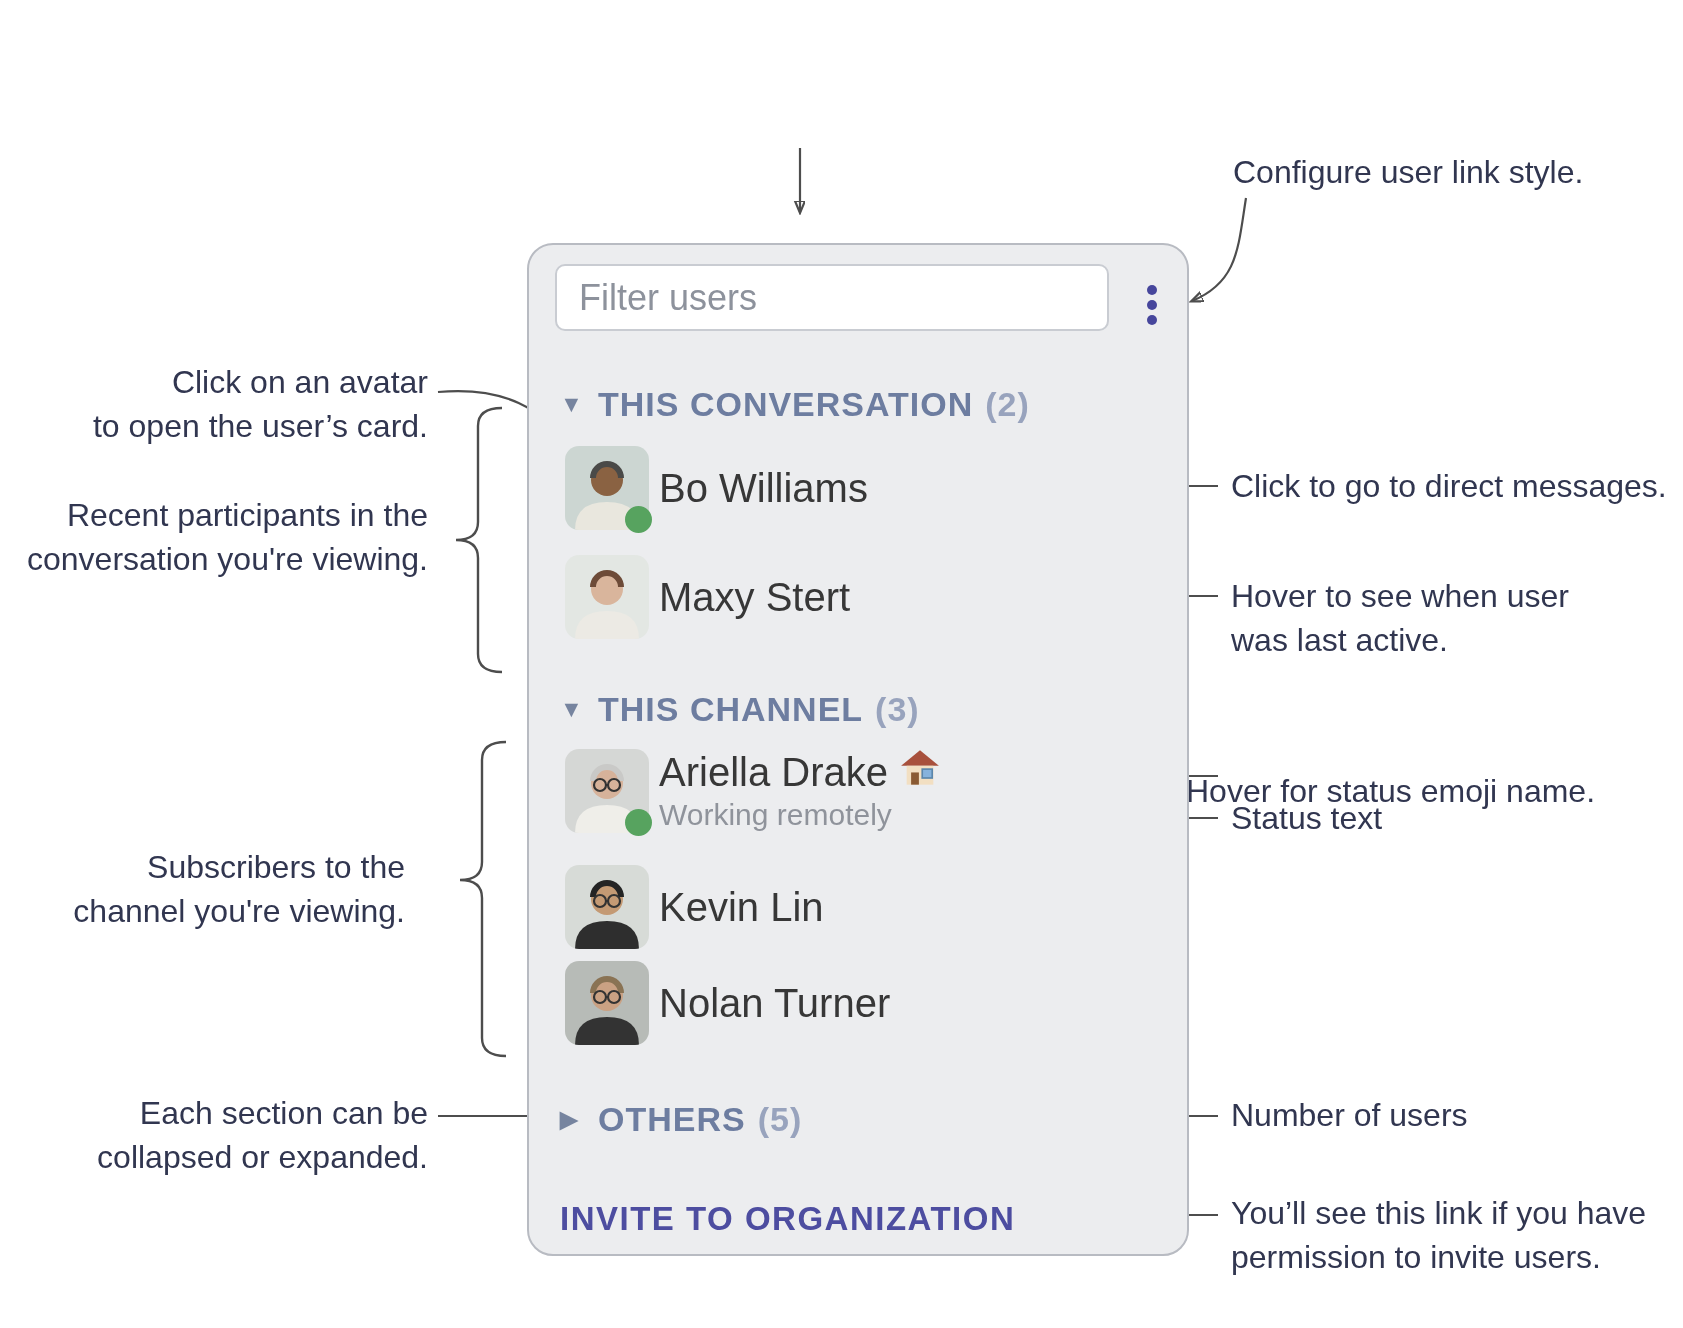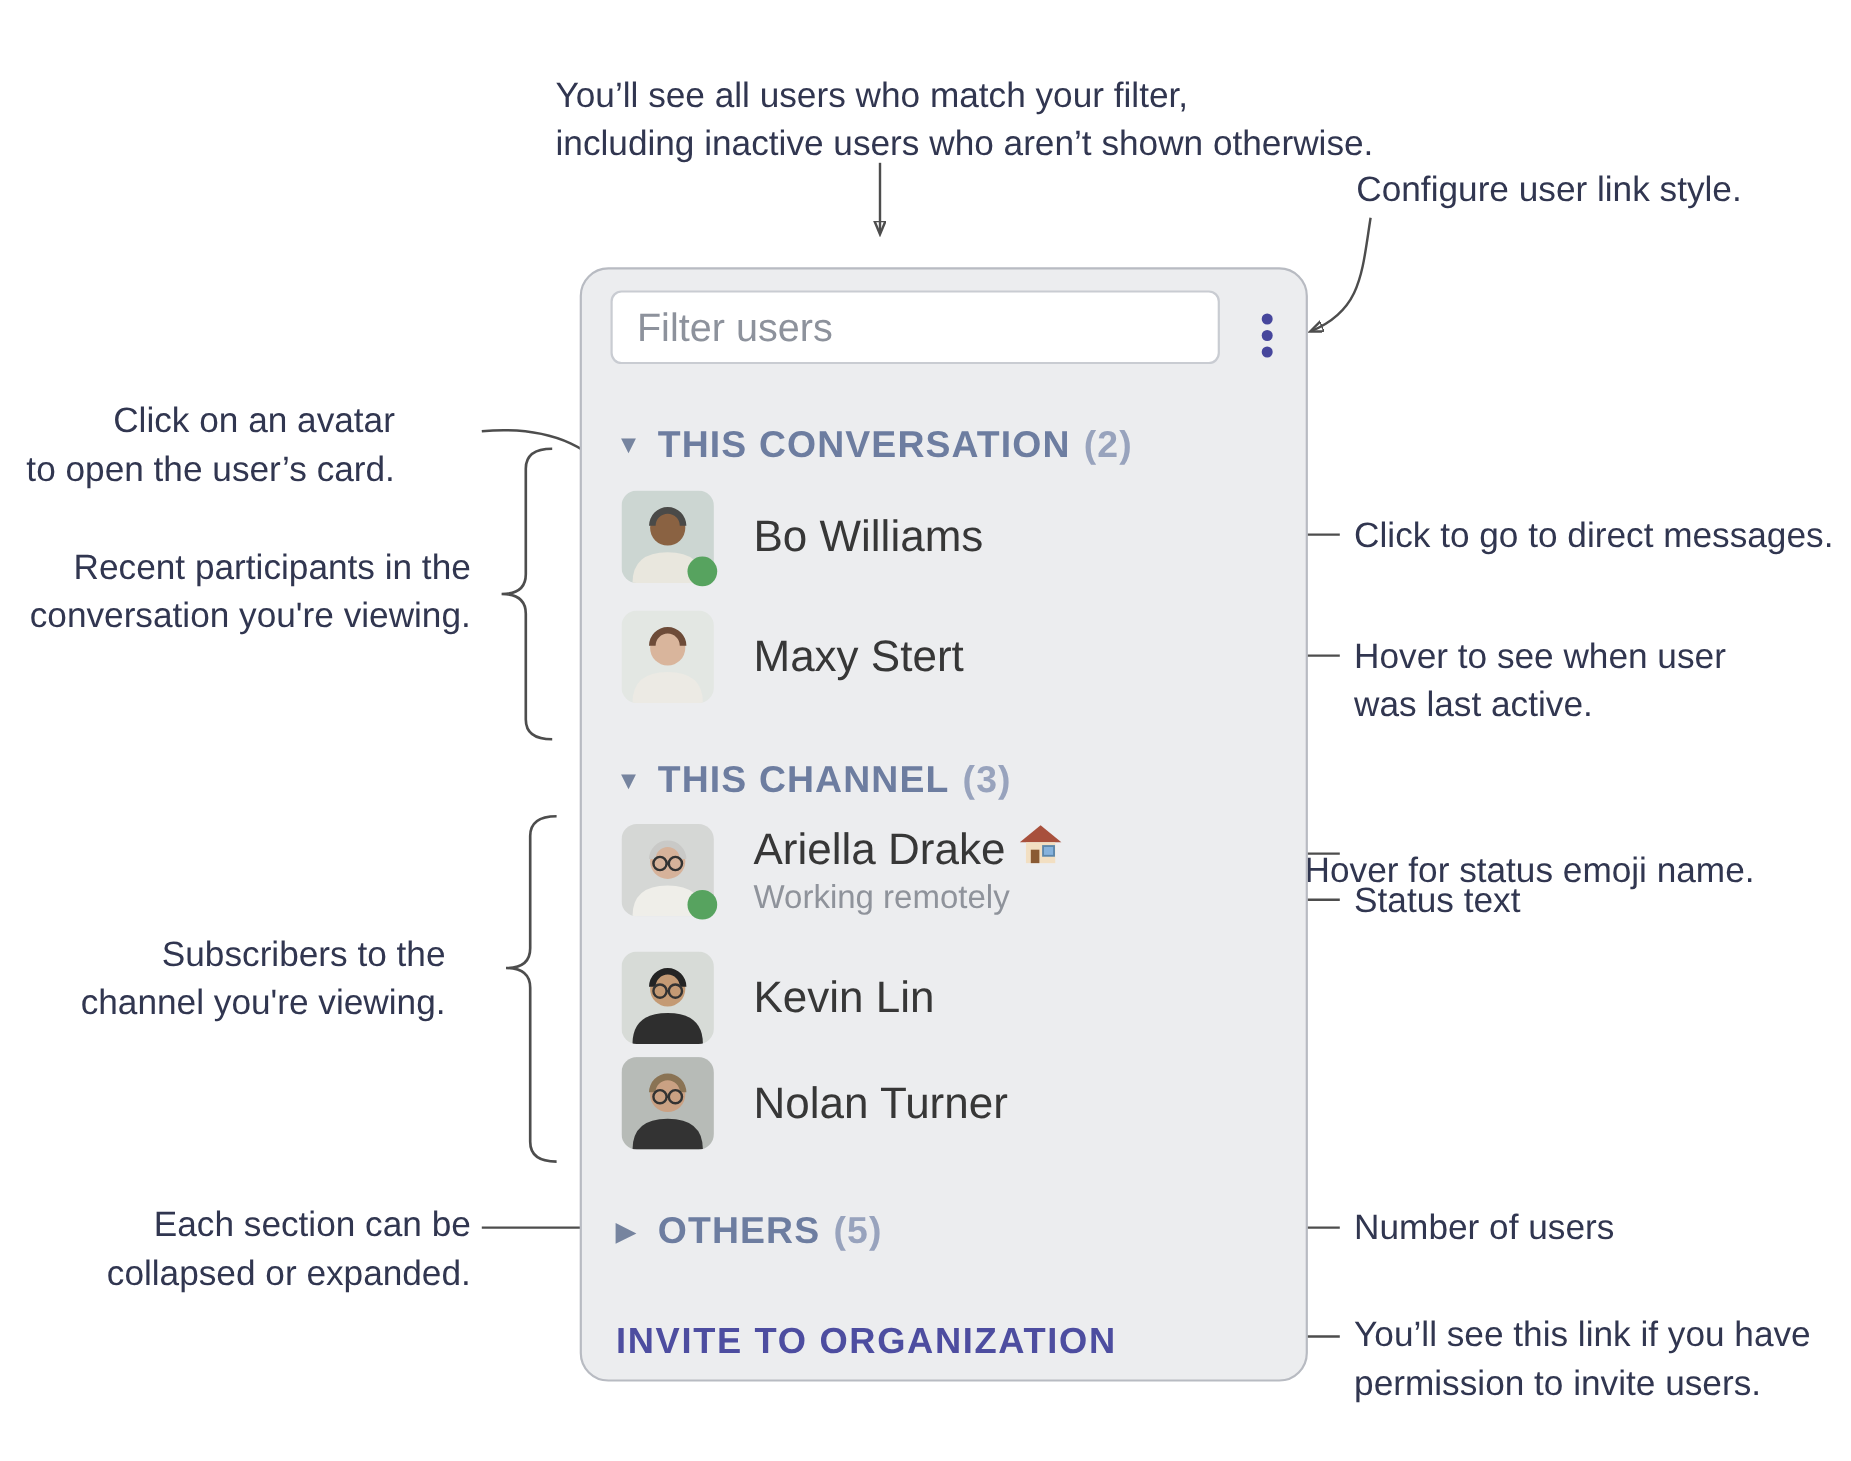--- a/index.html
+++ b/index.html
@@ -29,21 +29,21 @@
   .kebab{position:absolute;left:618px;top:40px;display:flex;flex-direction:column;gap:5px;cursor:pointer;}
   .kebab i{display:block;width:10px;height:10px;border-radius:50%;background:var(--kebab_icon);}
 
   .section-header{
     position:absolute;left:31px;display:flex;align-items:center;height:38px;
     font-weight:700;font-size:34px;letter-spacing:1px;color:var(--section_header);cursor:pointer;
   }
   .section-header .tri{font-size:23px;width:38px;color:#76849f;flex:none;}
   .section-header .count{color:var(--count);margin-left:12px;}
 
-  .user-row{position:absolute;left:36px;height:84px;display:flex;align-items:center;gap:36px;cursor:pointer;}
+  .user-row{position:absolute;left:36px;height:84px;display:flex;align-items:center;gap:10px;cursor:pointer;}
   .avatar{position:relative;width:84px;height:84px;flex:none;}
   .avatar .pic{width:84px;height:84px;border-radius:14px;overflow:hidden;display:block;}
   .online-dot{position:absolute;right:-3px;bottom:-3px;width:27px;height:27px;border-radius:50%;background:var(--online_dot);}
   .user-text{display:flex;flex-direction:column;justify-content:center;}
   .user-name{font-size:40px;line-height:44px;color:#373737;display:flex;align-items:center;gap:12px;}
   .status-line{font-size:30px;line-height:36px;color:var(--status_text);margin-top:2px;}
 
   .invite-link{
     position:absolute;left:31px;top:955px;font-weight:700;font-size:33px;
     letter-spacing:1.5px;color:var(--invite_link);cursor:pointer;text-decoration:none;
@@ -67,28 +67,24 @@
     <path d="M 1218 486 L 905 486" marker-end="url(#ah)"></path>
     <path d="M 1218 596 L 882 596" marker-end="url(#ah)"></path>
     <path class="brace" d="M 506 742 Q 482 742 482 760 L 482 862 Q 482 880 460 880 Q 482 880 482 898 L 482 1038 Q 482 1056 506 1056"></path>
     <path d="M 1218 776 L 975 776" marker-end="url(#ah)"></path>
     <path d="M 1218 818 L 908 818" marker-end="url(#ah)"></path>
     <path d="M 438 1116 L 542 1116" marker-end="url(#ah)"></path>
     <path d="M 1218 1116 L 800 1116" marker-end="url(#ah)"></path>
     <path d="M 1218 1215 L 958 1215" marker-end="url(#ah)"></path>
   </svg>
 
-  <div class="ann" style="left:505px;top:64px;">
-      <span class="line">You’ll see all users who match your filter,</span>
-      <span class="line">including inactive users who aren’t shown otherwise.</span>
-    </div>
 
   <div class="ann" style="left:1233px;top:150px;">Configure user link style.</div>
 
-  <div class="ann right" style="right:1324px;top:360px;">
+  <div class="ann right" style="right:1255px;top:360px;">
       <span class="line">Click on an avatar</span>
       <span class="line">to open the user’s card.</span>
     </div>
 
   <div class="ann right" style="right:1255px;top:493px;">
       <span class="line">Recent participants in the</span>
       <span class="line">conversation you're viewing.</span>
     </div>
 
   <div class="ann" style="left:1231px;top:574px;">

